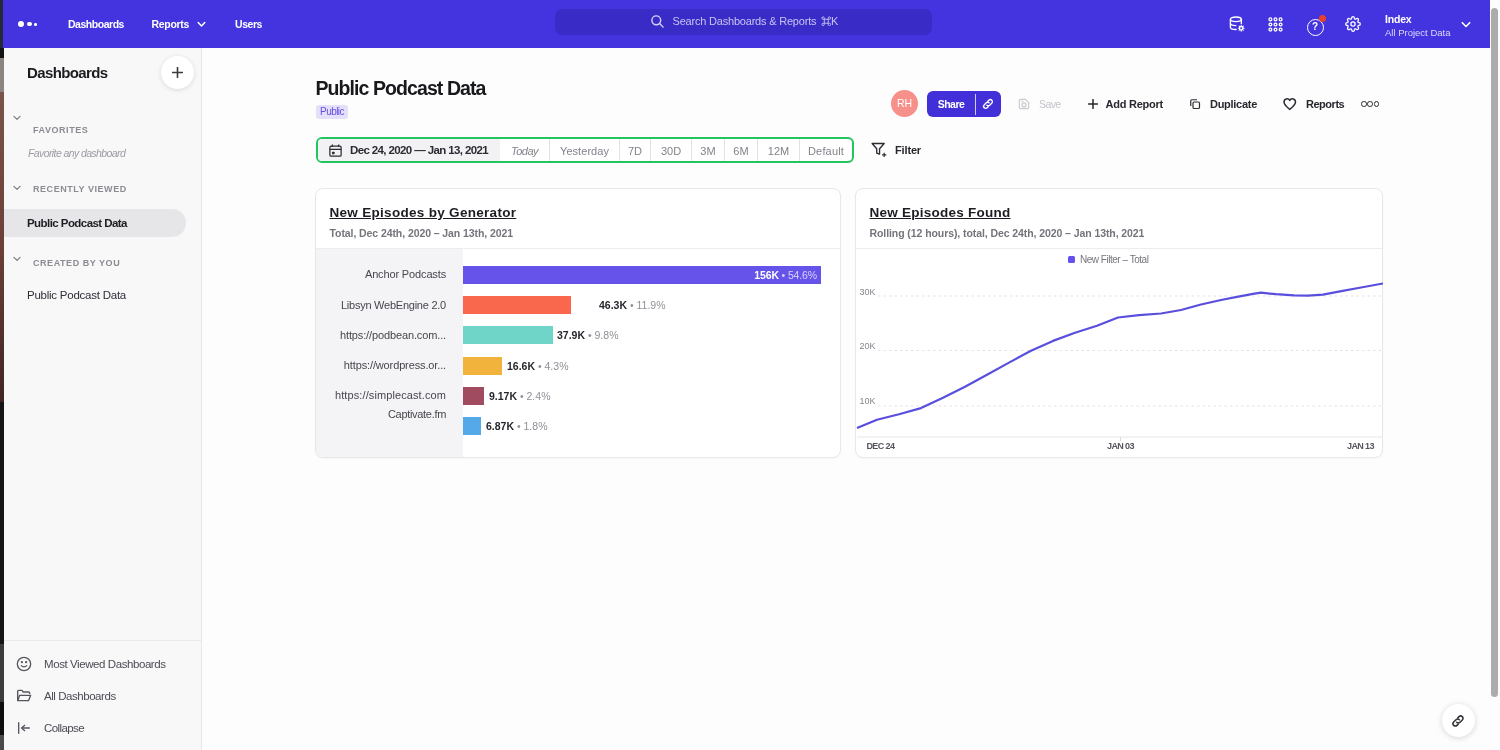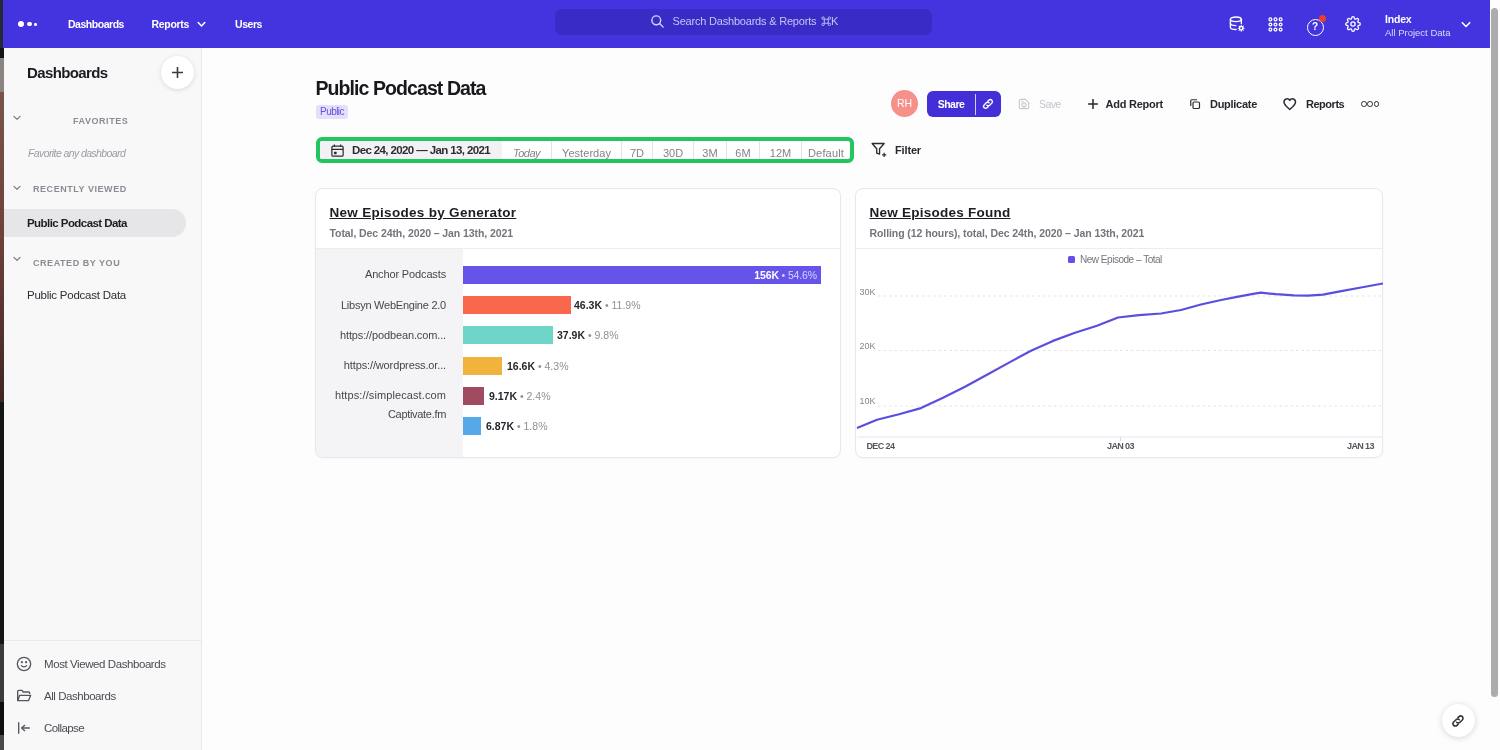--- a/index.html
+++ b/index.html
@@ -81,21 +81,21 @@
 <div class="abs" id="side"></div>
 <div class="abs" style="left:27px;top:63.5px;font-size:15px;font-weight:700;color:#1b1b20;letter-spacing:-0.61px;">Dashboards</div>
 <div class="abs" style="left:161px;top:56px;width:33px;height:33px;border-radius:50%;background:#fff;box-shadow:0 1px 5px rgba(0,0,0,0.13);"></div>
 <svg class="abs" style="left:172px;top:67px;" width="11" height="11" viewBox="0 0 11 11">
     <path d="M5.5 0.5 v10 M0.5 5.5 h10" stroke="#3a3a40" stroke-width="1.6" stroke-linecap="round"></path>
   </svg>
 
 <svg class="abs" style="left:13px;top:115px;" width="8" height="7" viewBox="0 0 9 8">
     <path d="M1 1.5 L4.5 5 L8 1.5" stroke="#7c7c84" stroke-width="1.4" fill="none" stroke-linecap="round" stroke-linejoin="round"></path>
   </svg>
-<div class="abs sect" style="left:33px;top:116px;margin-left:40px;">FAVORITES</div>
+<div class="abs sect" style="left:33px;top:125px;">FAVORITES</div>
 <div class="abs" style="left:28px;top:147px;font-size:10.5px;font-style:italic;color:#9b9ba3;letter-spacing:-0.6px;">Favorite any dashboard</div>
 
 <svg class="abs" style="left:13px;top:185px;" width="8" height="7" viewBox="0 0 9 8">
     <path d="M1 1.5 L4.5 5 L8 1.5" stroke="#7c7c84" stroke-width="1.4" fill="none" stroke-linecap="round" stroke-linejoin="round"></path>
   </svg>
 <div class="abs sect" style="left:33px;top:183.5px;">RECENTLY VIEWED</div>
 <div class="abs" style="left:0;top:209px;width:186px;height:28px;background:#e6e6e9;border-radius:0 14px 14px 0;"></div>
 <div class="abs" style="left:27px;top:217px;font-size:11.5px;font-weight:700;color:#1d1d23;letter-spacing:-0.56px;">Public Podcast Data</div>
 
 <svg class="abs" style="left:13px;top:256px;" width="8" height="7" viewBox="0 0 9 8">
@@ -152,21 +152,21 @@
   </svg>
 <div class="abs hbt" style="left:1210px;top:97.5px;letter-spacing:-0.28px;">Duplicate</div>
 <svg class="abs" style="left:1282px;top:97px;" width="15.5" height="14" viewBox="0 0 24 22" fill="none" stroke="#2c2c33" stroke-width="2.4">
     <path d="M12 19.5 C8 16 3 12.5 3 7.8 A4.8 4.8 0 0 1 12 5.4 A4.8 4.8 0 0 1 21 7.8 C21 12.5 16 16 12 19.5 z" stroke-linejoin="round"></path>
   </svg>
 <div class="abs hbt" style="left:1306px;top:97.5px;letter-spacing:-0.48px;">Reports</div>
 <div class="abs" style="left:1361px;top:101px;width:5.6px;height:5.6px;border:1.6px solid #2c2c33;border-radius:50%;"></div>
 <div class="abs" style="left:1367.4px;top:101px;width:5.6px;height:5.6px;border:1.6px solid #2c2c33;border-radius:50%;"></div>
 <div class="abs" style="left:1373.8px;top:101px;width:5.6px;height:5.6px;border:1.6px solid #2c2c33;border-radius:50%;"></div>
 
-<div class="abs" style="left:316px;top:137px;width:538px;height:26px;border:4px solid #22c55e;border-radius:6px;background:#fff;overflow:hidden;display:flex;">
+<div class="abs" style="left:316px;top:137px;width:538px;height:26px;border:2px solid #22c55e;border-radius:6px;background:#fff;overflow:hidden;display:flex;">
   <div style="width:182px;background:#f2f2f4;display:flex;align-items:center;flex:none;">
     <svg style="margin-left:10px;flex:none;" width="15" height="15" viewBox="0 0 24 24" fill="none" stroke="#2b2b33" stroke-width="2">
         <rect x="3" y="5" width="18" height="16" rx="2"></rect>
         <path d="M7 2.5 v4 M17 2.5 v4 M3 10 h18"></path>
         <rect x="6.5" y="14" width="4" height="4" rx="0.8" fill="#2b2b33" stroke="none"></rect>
       </svg>
     <span style="margin-left:7px;font-size:11.5px;font-weight:700;color:#2b2b33;white-space:nowrap;letter-spacing:-0.62px;">Dec 24, 2020 — Jan 13, 2021</span>
   </div>
   <div class="seg" style="width:49px;border-left:none;letter-spacing:-0.47px;font-style:italic;">Today</div>
   <div class="seg" style="width:70px;letter-spacing:0.05px;">Yesterday</div>
@@ -192,36 +192,36 @@
 <div class="abs blabel" style="left:326px;top:268px;width:120px;letter-spacing:-0.14px;">Anchor Podcasts</div>
 <div class="abs blabel" style="left:326px;top:298.5px;width:120px;letter-spacing:-0.24px;">Libsyn WebEngine 2.0</div>
 <div class="abs blabel" style="left:326px;top:328.7px;width:120px;letter-spacing:-0.13px;">https://podbean.com...</div>
 <div class="abs blabel" style="left:326px;top:359px;width:120px;letter-spacing:-0.13px;text-align:right;">https://wordpress.or...</div>
 <div class="abs blabel" style="left:326px;top:389.3px;width:120px;letter-spacing:0.1px;">https://simplecast.com</div>
 <div class="abs blabel" style="left:326px;top:408px;width:120px;letter-spacing:-0.31px;">Captivate.fm</div>
 
 <div class="abs" style="left:463px;top:265.7px;width:358px;height:18px;background:#6553ea;"></div>
 <div class="abs" style="left:463px;top:265.7px;width:354px;height:18px;color:#fff;font-size:10.5px;font-weight:700;text-align:right;line-height:18px;letter-spacing:-0.14px;">156K <span style="font-weight:400;color:#d9d4f9;">• 54.6%</span></div>
 <div class="abs" style="left:463px;top:296px;width:108px;height:18px;background:#f9684d;"></div>
-<div class="abs bval" style="left:574px;top:296px;">46.3K <span class="bpct">• 11.9%</span></div>
+<div class="abs bval" style="left:599px;top:296px;">46.3K <span class="bpct">• 11.9%</span></div>
 <div class="abs" style="left:463px;top:326.2px;width:90px;height:18px;background:#6fd5c9;"></div>
 <div class="abs bval" style="left:557px;top:326.2px;">37.9K <span class="bpct">• 9.8%</span></div>
 <div class="abs" style="left:463px;top:356.7px;width:39px;height:18px;background:#f2b33d;"></div>
 <div class="abs bval" style="left:507px;top:356.7px;">16.6K <span class="bpct">• 4.3%</span></div>
 <div class="abs" style="left:463px;top:387px;width:21px;height:18px;background:#a04b5f;"></div>
 <div class="abs bval" style="left:489px;top:387px;">9.17K <span class="bpct">• 2.4%</span></div>
 <div class="abs" style="left:463px;top:417.3px;width:18px;height:18px;background:#56a9e9;"></div>
 <div class="abs bval" style="left:486px;top:417.3px;">6.87K <span class="bpct">• 1.8%</span></div>
 
 <div class="abs card" style="left:855px;top:188px;width:528px;height:270px;"></div>
 <div class="abs ctitle" style="left:869.5px;top:205px;letter-spacing:0.25px;">New Episodes Found</div>
 <div class="abs csub" style="left:869.5px;top:227px;">Rolling (12 hours), total, Dec 24th, 2020 – Jan 13th, 2021</div>
 <div class="abs" style="left:856px;top:248px;width:526px;height:1px;background:#ededf0;"></div>
 <div class="abs" style="left:1067.5px;top:255.7px;width:7px;height:7px;background:#6450ef;border-radius:1.5px;"></div>
-<div class="abs" style="left:1080px;top:253.5px;font-size:10px;color:#76767e;letter-spacing:-0.48px;">New Episode – Total</div>
+<div class="abs" style="left:1080px;top:253.5px;font-size:10px;color:#76767e;letter-spacing:-0.48px;">New Filter – Total</div>
 
 <svg class="abs" style="left:856px;top:270px;" width="527" height="188" viewBox="0 0 527 188">
   <line x1="22" y1="26" x2="527" y2="26" stroke="#e3e3e7" stroke-width="1" stroke-dasharray="2.5 3"></line>
   <line x1="22" y1="80.5" x2="527" y2="80.5" stroke="#e3e3e7" stroke-width="1" stroke-dasharray="2.5 3"></line>
   <line x1="22" y1="136" x2="527" y2="136" stroke="#e3e3e7" stroke-width="1" stroke-dasharray="2.5 3"></line>
   <text x="3.6" y="24.5" font-size="9" letter-spacing="-0.1" fill="#85858d" font-family="Liberation Sans">30K</text>
   <text x="3.6" y="79" font-size="9" letter-spacing="-0.1" fill="#85858d" font-family="Liberation Sans">20K</text>
   <text x="3.6" y="134.2" font-size="9" letter-spacing="-0.1" fill="#85858d" font-family="Liberation Sans">10K</text>
   <line x1="1" y1="167" x2="527" y2="167" stroke="#e6e6ea" stroke-width="1"></line>
   <line x1="264.5" y1="167" x2="264.5" y2="171" stroke="#d9d9de" stroke-width="1"></line>

